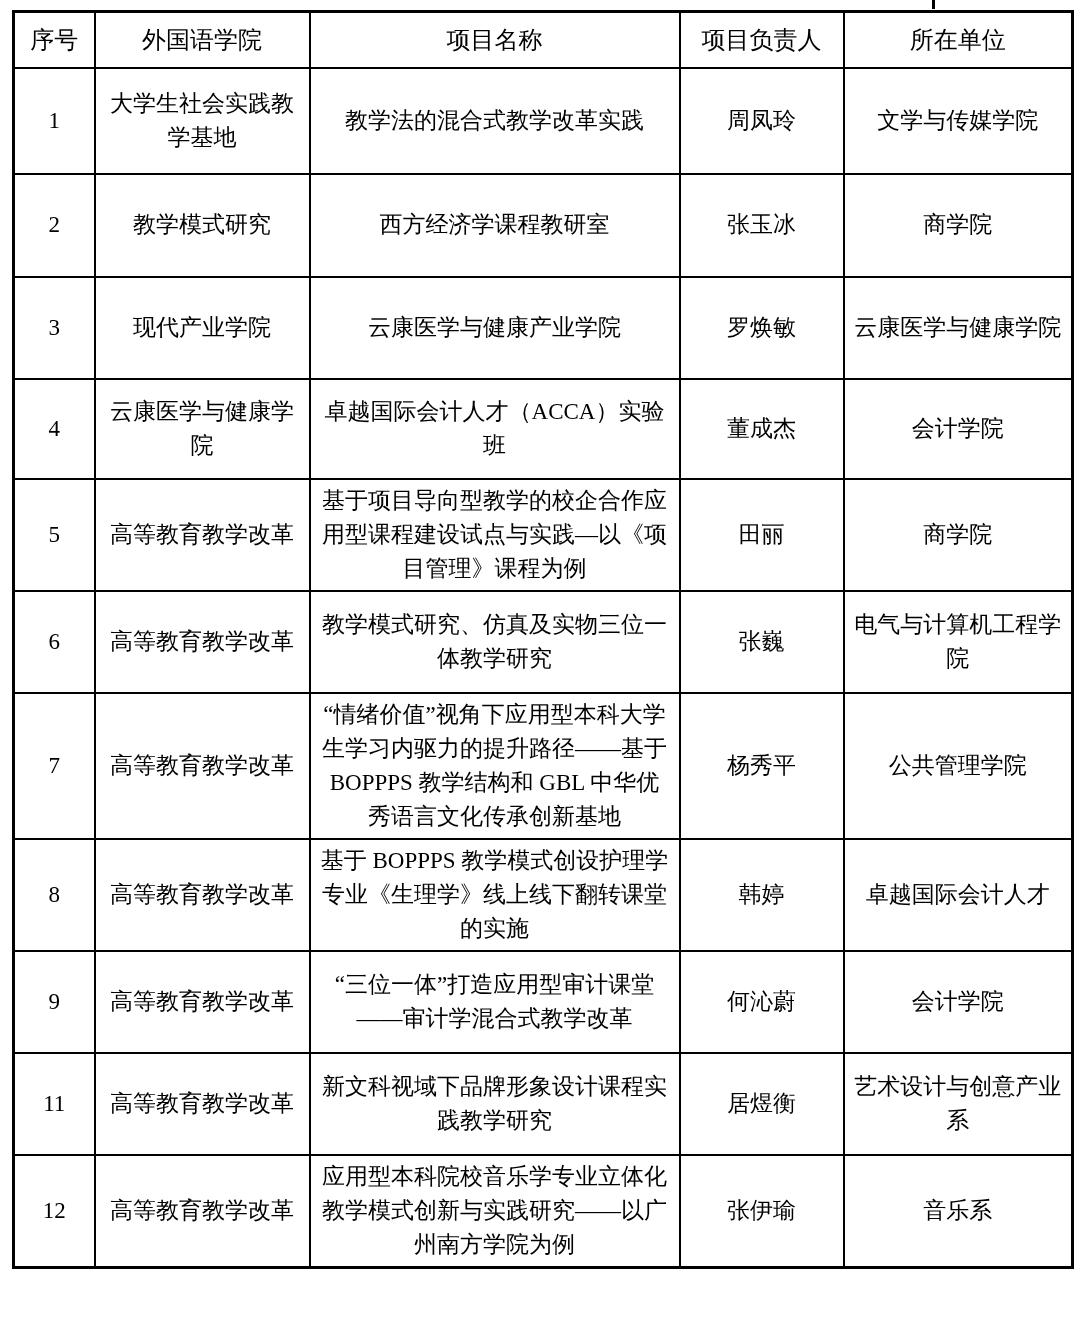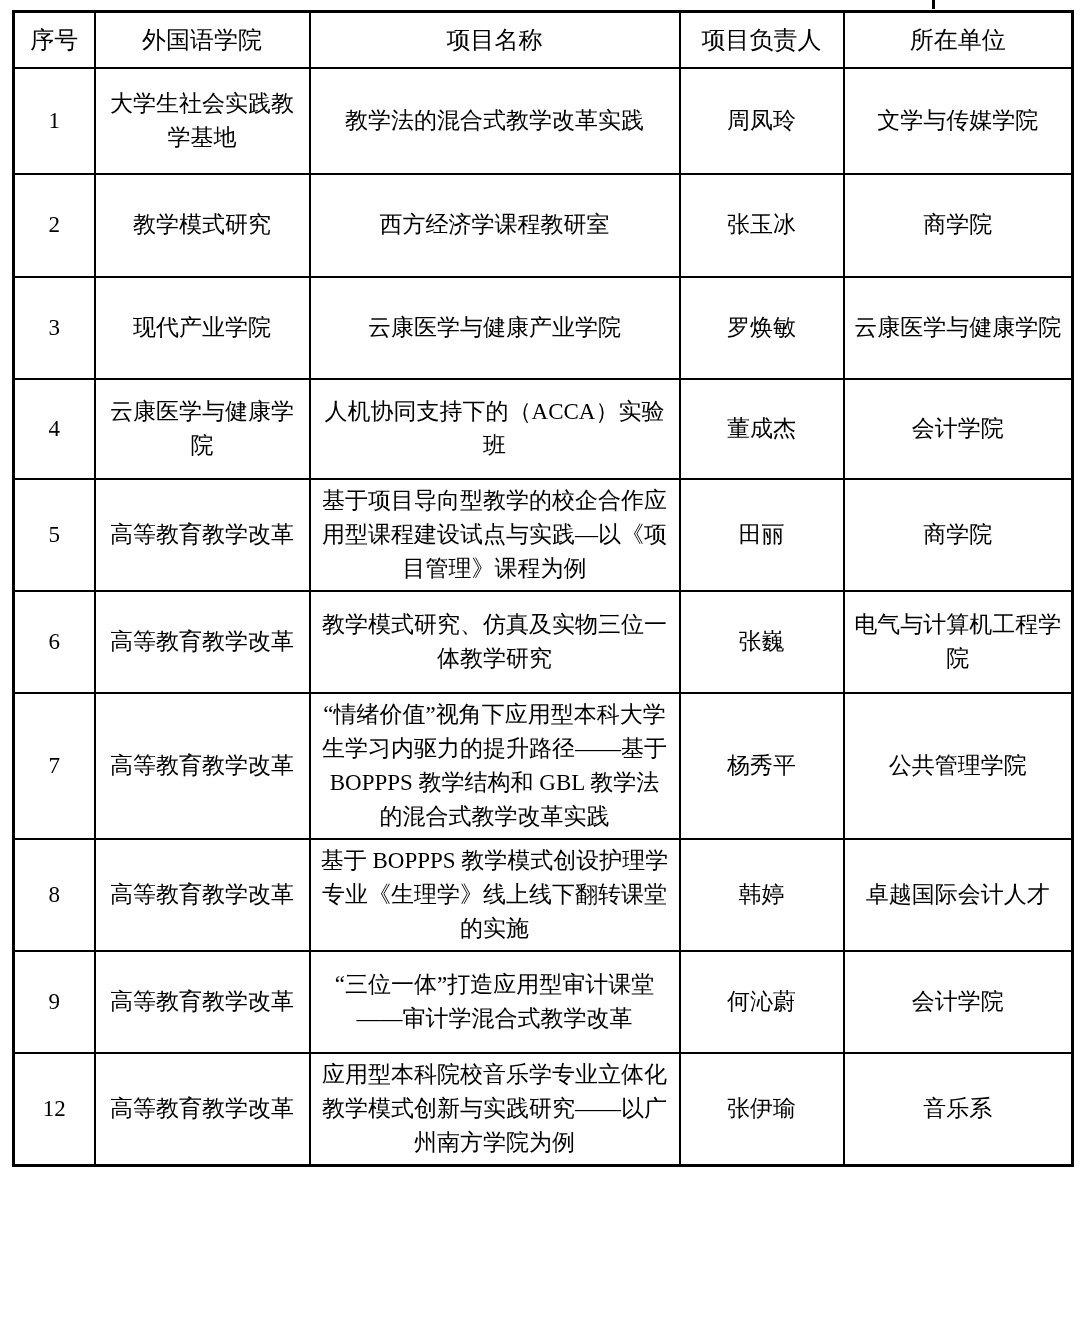--- a/index.html
+++ b/index.html
@@ -113,60 +113,67 @@
       <tr>
         <td>3</td>
         <td>现代产业学院</td>
         <td>云康医学与健康产业学院</td>
         <td>罗焕敏</td>
         <td>云康医学与健康学院</td>
       </tr>
       <tr>
         <td>4</td>
         <td>云康医学与健康学院</td>
-        <td>人机协同支持下的（ACCA）实验班</td>
+        <td>卓越国际会计人才（ACCA）实验班</td>
         <td>董成杰</td>
         <td>会计学院</td>
       </tr>
       <tr>
         <td>5</td>
         <td>高等教育教学改革</td>
         <td>基于项目导向型教学的校企合作应用型课程建设试点与实践—以《项目管理》课程为例</td>
         <td>田丽</td>
         <td>商学院</td>
       </tr>
       <tr>
         <td>6</td>
         <td>高等教育教学改革</td>
         <td>教学模式研究、仿真及实物三位一体教学研究</td>
         <td>张巍</td>
         <td>电气与计算机工程学院</td>
       </tr>
       <tr>
         <td>7</td>
         <td>高等教育教学改革</td>
-        <td>“情绪价值”视角下应用型本科大学生学习内驱力的提升路径——基于 BOPPPS 教学结构和 GBL 教学法的混合式教学改革实践</td>
+        <td>“情绪价值”视角下应用型本科大学生学习内驱力的提升路径——基于 BOPPPS 教学结构和 GBL 中华优秀语言文化传承创新基地</td>
         <td>杨秀平</td>
         <td>公共管理学院</td>
       </tr>
       <tr>
         <td>8</td>
         <td>高等教育教学改革</td>
         <td>基于 BOPPPS 教学模式创设护理学专业《生理学》线上线下翻转课堂的实施</td>
         <td>韩婷</td>
         <td>卓越国际会计人才</td>
       </tr>
       <tr>
         <td>9</td>
         <td>高等教育教学改革</td>
         <td>“三位一体”打造应用型审计课堂——审计学混合式教学改革</td>
         <td>何沁蔚</td>
         <td>会计学院</td>
       </tr>
       <tr>
+        <td>11</td>
+        <td>高等教育教学改革</td>
+        <td>新文科视域下品牌形象设计课程实践教学研究</td>
+        <td>居煜衡</td>
+        <td>艺术设计与创意产业系</td>
+      </tr>
+      <tr>
         <td>12</td>
         <td>高等教育教学改革</td>
         <td>应用型本科院校音乐学专业立体化教学模式创新与实践研究——以广州南方学院为例</td>
         <td>张伊瑜</td>
         <td>音乐系</td>
       </tr>
     </tbody>
   </table>
 
 </div>

